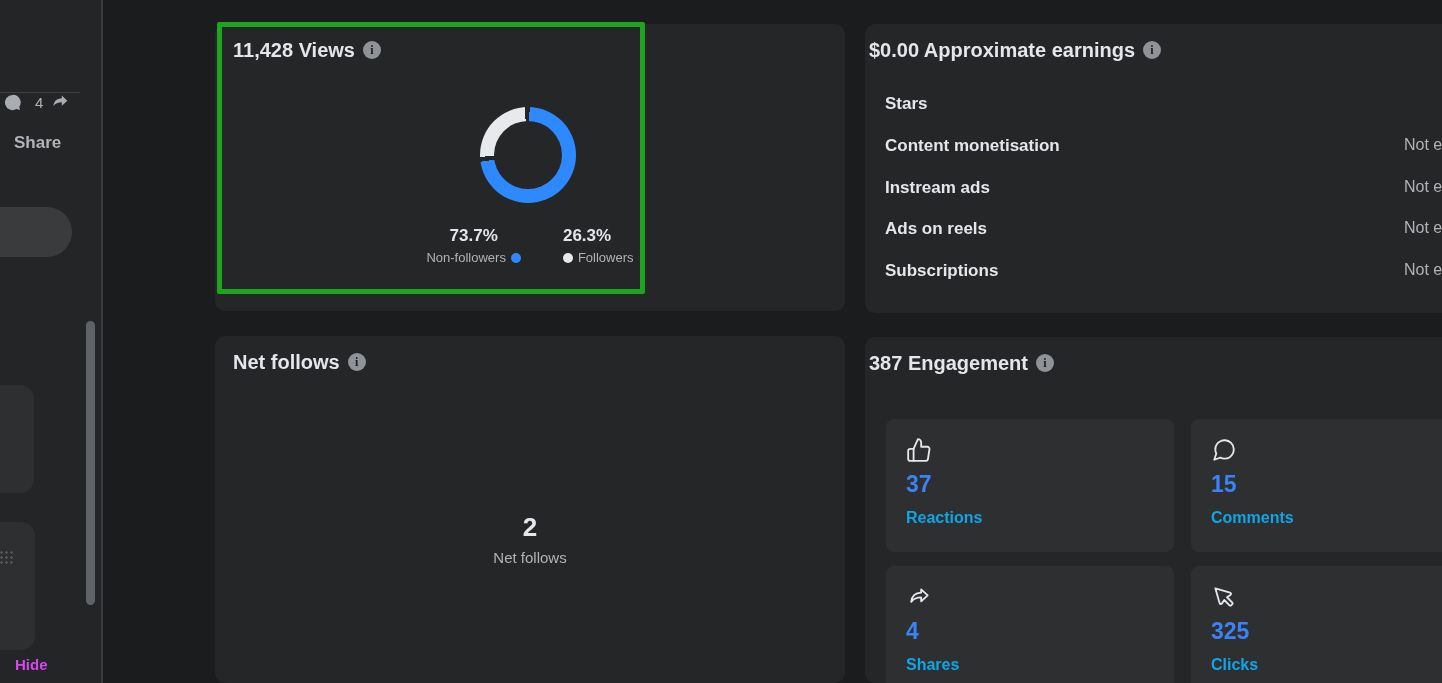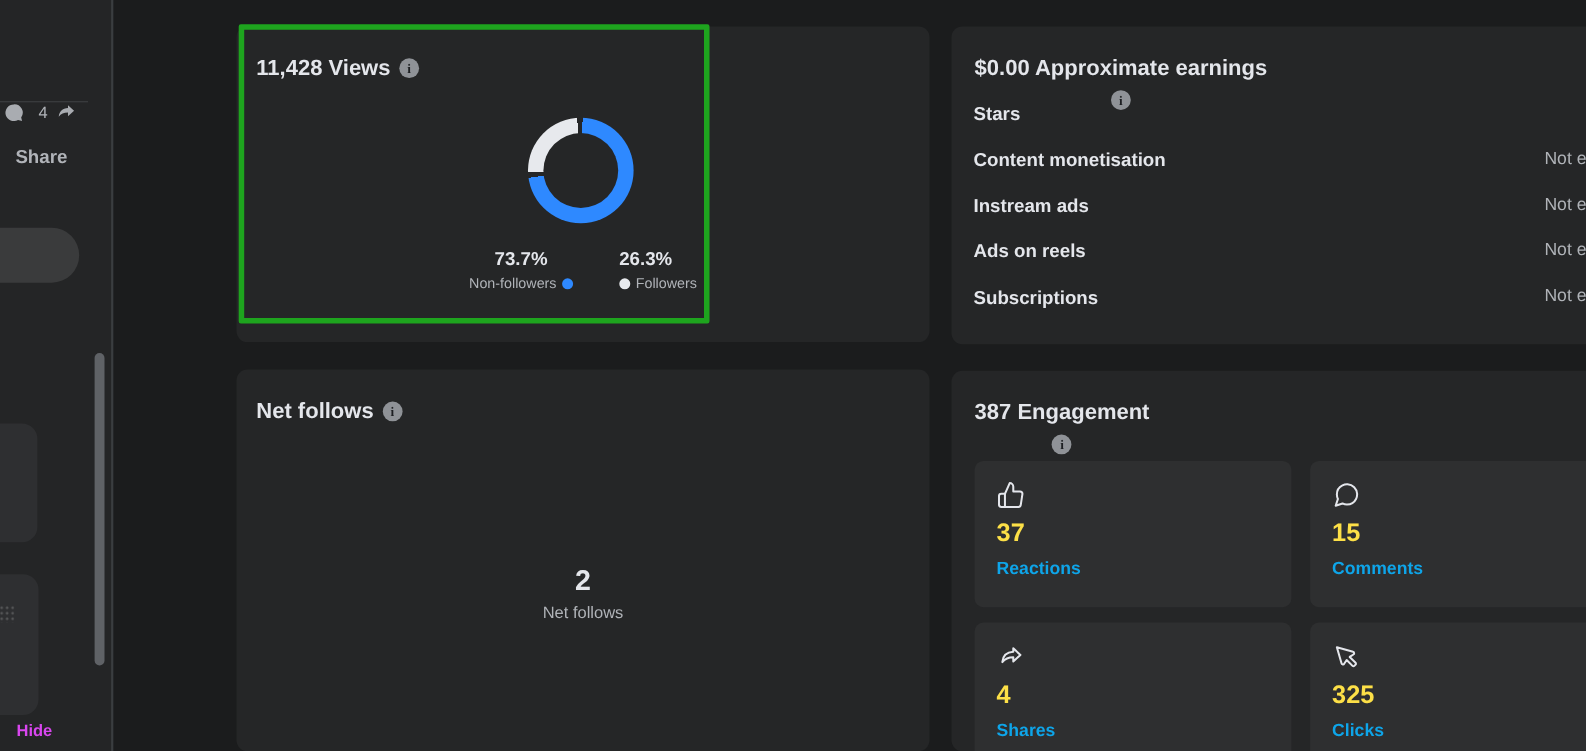--- a/index.html
+++ b/index.html
@@ -32,22 +32,22 @@
   .icon-fill { fill:#a9acb1; }
   
   .card { position:absolute; background:#252627; border-radius:10px; }
   .card-views      { left:215px; top:24px;  width:630px; height:287px; }
   .card-earnings   { left:865px; top:24px;  width:600px; height:289px; }
   .card-netfollows { left:215px; top:336px; width:630px; height:347px; }
   .card-engagement { left:865px; top:337px; width:600px; height:346px; }
   .green-box { position:absolute; left:217px; top:22px; width:428px; height:272px;
                border:5px solid #1ea41e; border-radius:2px; z-index:6; pointer-events:none; }
   .card-title { position:absolute; left:18px; top:14px; display:flex; align-items:center; gap:8px;
-                font-size:20px; font-weight:700; color:#e4e6eb; line-height:24px;margin-top:12px; }
-  .card-earnings .card-title, .card-engagement .card-title { left:21px;flex-direction:column; }
+                font-size:20px; font-weight:700; color:#e4e6eb; line-height:24px; }
+  .card-earnings .card-title, .card-engagement .card-title { left:4px; }
   .info { width:18px; height:18px; border-radius:50%; background:#8f9297; display:inline-block;
           position:relative; flex:0 0 auto; }
   .info::after { content:"i"; position:absolute; left:0; top:0; width:18px; height:18px;
           line-height:18px; text-align:center; font-size:12px; font-weight:700; color:#1c1e21;
           font-family:"Liberation Serif", serif; }
   
   .donut { position:absolute; left:265px; top:83px; width:96px; height:96px; border-radius:50%;
     background:conic-gradient(#252627 0deg 2deg, #2e89ff 2deg 262deg, #252627 262deg 268deg,
                #e7e9ed 268deg 356deg, #252627 356deg 360deg); }
   .donut::after { content:""; position:absolute; left:14px; top:14px; width:68px; height:68px;
@@ -70,21 +70,21 @@
   
   .nf-center { position:absolute; left:0; top:176px; width:100%; text-align:center; }
   .nf-value { font-size:26px; font-weight:700; color:#e4e6eb; line-height:30px; }
   .nf-label { font-size:15px; color:#b0b3b8; margin-top:7px; }
   
   .tile { position:absolute; width:288px; height:133px; border-radius:8px; background:#2e2f30; }
   .tile-0 { left:21px;  top:82px; }  .tile-1 { left:326px; top:82px; }
   .tile-2 { left:21px;  top:229px; } .tile-3 { left:326px; top:229px; }
   .t-icon  { position:absolute; left:20px; top:18px; width:26px; height:26px; }
   .t-icon svg { stroke:#e4e6eb; fill:none; stroke-width:1.7; stroke-linecap:round; stroke-linejoin:round; }
-  .t-value { position:absolute; left:20px; top:52px; font-size:23px; font-weight:700; color:#fde047; }
+  .t-value { position:absolute; left:20px; top:52px; font-size:23px; font-weight:700; color:#3b82f6; }
   .t-label { position:absolute; left:20px; top:90px; font-size:16px; font-weight:600; color:#0ea5e9; }
 </style>
 </head>
 <body>
 
 <div id="screen">
 
   <div class="sidebar">
     <div class="sb-divider"></div>
     <span class="sb-bubble">

